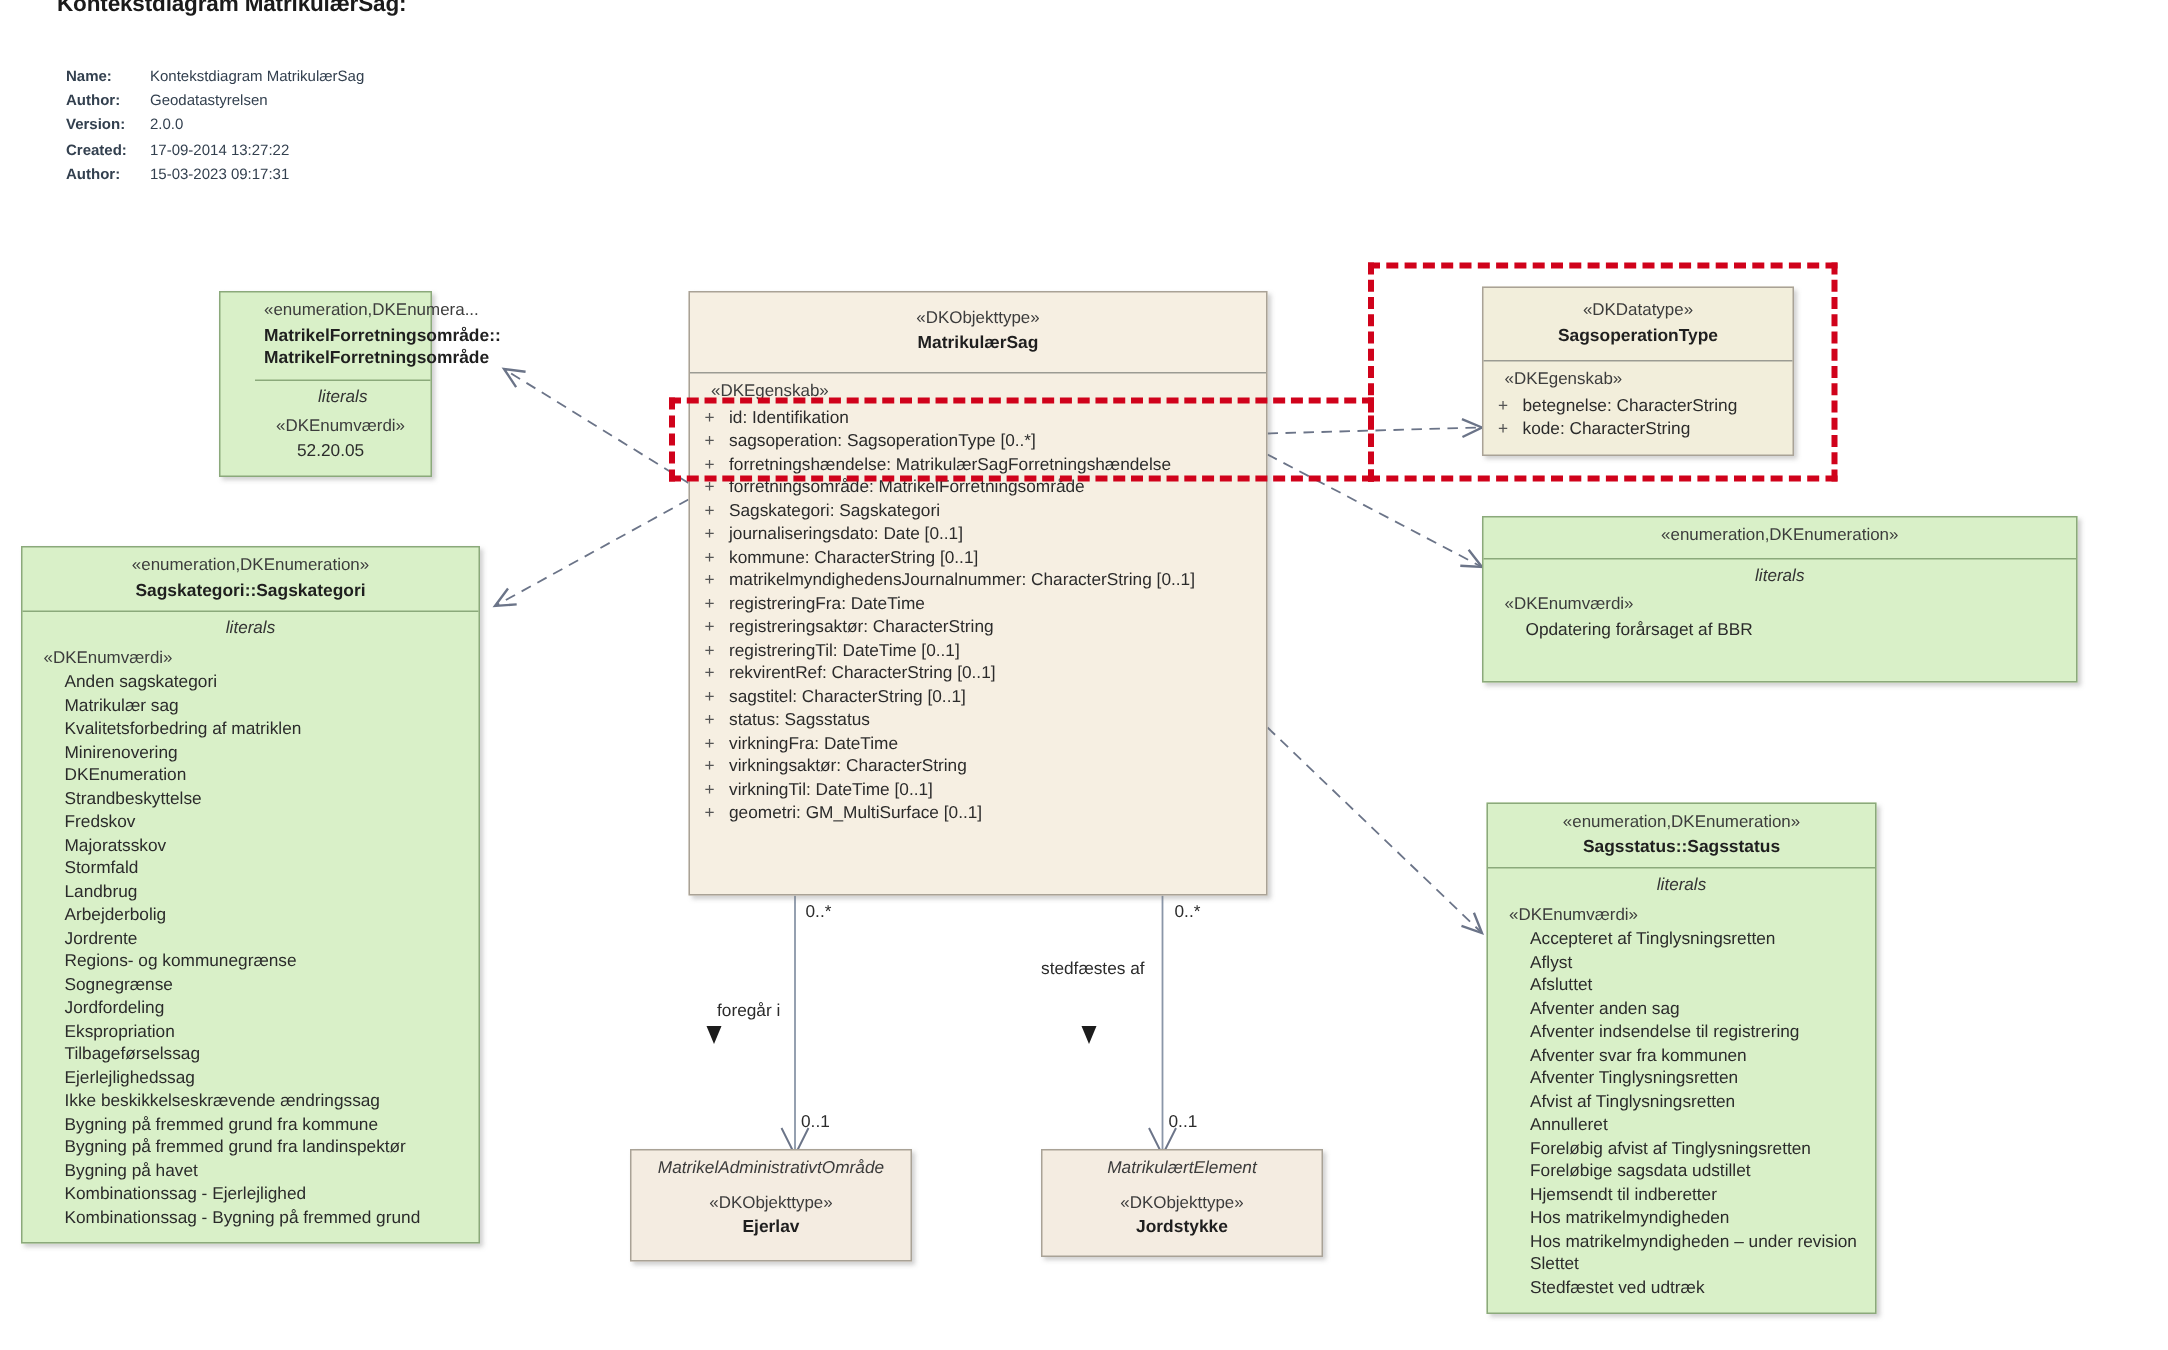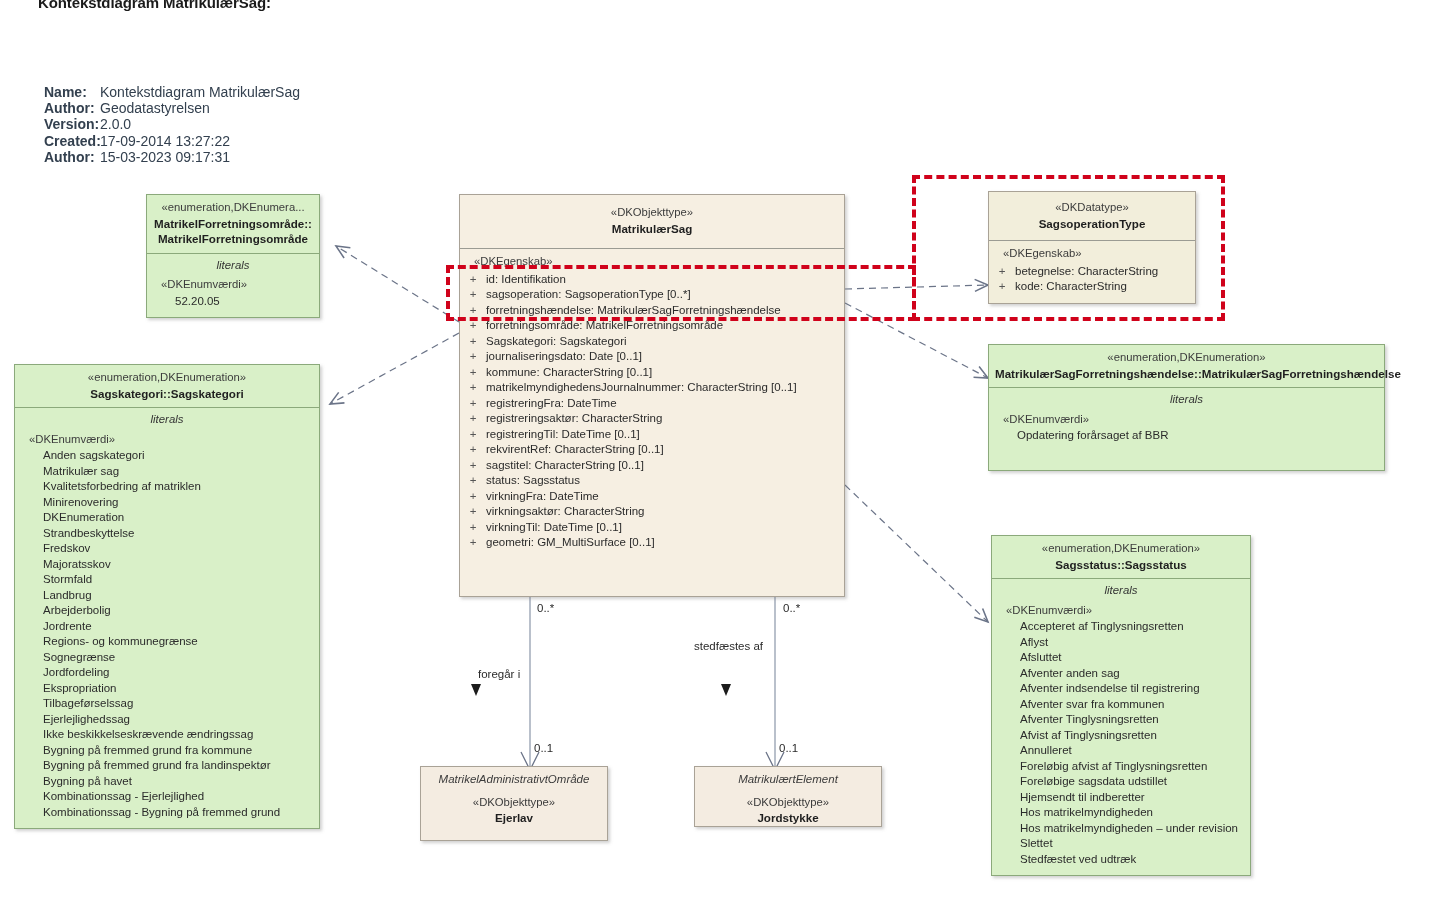--- a/index.html
+++ b/index.html
@@ -29,24 +29,23 @@
     font-size: 15px;
     font-weight: bold;
     color: #1b1b1b;
     letter-spacing: -0.1px;
     white-space: nowrap;
   }
   .meta {
     position: absolute;
     left: 44px;
     top: 44px;
-    font-size: 14px;
+    font-size: 10px;
     color: #3b4a5a;
     line-height: 16.2px;
-    margin-top: 40px;
   }
   .meta-row { display: flex; }
   .meta-key { width: 56px; font-weight: bold; color: #33404f; }
   .meta-val { color: #33404f; }
 
   
   .uml {
     position: absolute;
     box-sizing: border-box;
     border: 1px solid #9b9b93;
@@ -176,21 +175,21 @@
   </svg>
 
   <div class="conn-label" style="left:537px; top:602px;">0..*</div>
   <div class="conn-label" style="left:478px; top:668px;">foregår i</div>
   <div class="conn-label" style="left:534px; top:742px;">0..1</div>
 
   <div class="conn-label" style="left:783px; top:602px;">0..*</div>
   <div class="conn-label" style="left:694px; top:640px;">stedfæstes af</div>
   <div class="conn-label" style="left:779px; top:742px;">0..1</div>
 
-  <div class="uml green" style="left:146px; top:194px; width:174px;">
+  <div class="uml green" style="left:146px; top:194px; width:142px;padding-left:23px;">
     <div class="uml-head">
       <div class="stereo">«enumeration,DKEnumera...</div>
       <div class="cname">MatrikelForretningsområde::</div>
       <div class="cname">MatrikelForretningsområde</div>
     </div>
     <div class="divider"></div>
     <div class="literals-label">literals</div>
     <div class="lit-body">
       <div class="lit-stereo">«DKEnumværdi»</div>
       <div class="lit-item">52.20.05</div>
@@ -331,21 +330,20 @@
       <div class="attr-row">
           <span class="attr-vis">+</span>
           <span class="attr-txt">kode: CharacterString</span>
         </div>
     </div>
   </div>
 
   <div class="uml green" style="left:988px; top:344px; width:397px;">
     <div class="uml-head">
       <div class="stereo">«enumeration,DKEnumeration»</div>
-      <div class="cname">MatrikulærSagForretningshændelse::MatrikulærSagForretningshændelse</div>
     </div>
     <div class="divider"></div>
     <div class="literals-label">literals</div>
     <div class="lit-body" style="padding-bottom:26px;">
       <div class="lit-stereo">«DKEnumværdi»</div>
       <div class="lit-item">Opdatering forårsaget af BBR</div>
     </div>
   </div>
 
   <div class="uml green" style="left:991px; top:535px; width:260px;">
@@ -377,21 +375,21 @@
   </div>
 
   <div class="uml beige" style="left:420px; top:766px; width:188px; height:75px;">
     <div style="text-align:center; padding-top:5px;">
       <div class="cname-italic">MatrikelAdministrativtOmråde</div>
       <div class="stereo" style="padding-top:7px;">«DKObjekttype»</div>
       <div class="cname">Ejerlav</div>
     </div>
   </div>
 
-  <div class="uml beige" style="left:694px; top:766px; width:188px; height:61px;">
+  <div class="uml beige" style="left:694px; top:766px; width:188px; height:72px;">
     <div style="text-align:center; padding-top:5px;">
       <div class="cname-italic">MatrikulærtElement</div>
       <div class="stereo" style="padding-top:7px;">«DKObjekttype»</div>
       <div class="cname">Jordstykke</div>
     </div>
   </div>
 
   <div class="redbox" style="left:446px; top:265px; width:470px; height:56px;"></div>
   <div class="redbox" style="left:912px; top:175px; width:313px; height:146px;"></div>
 

